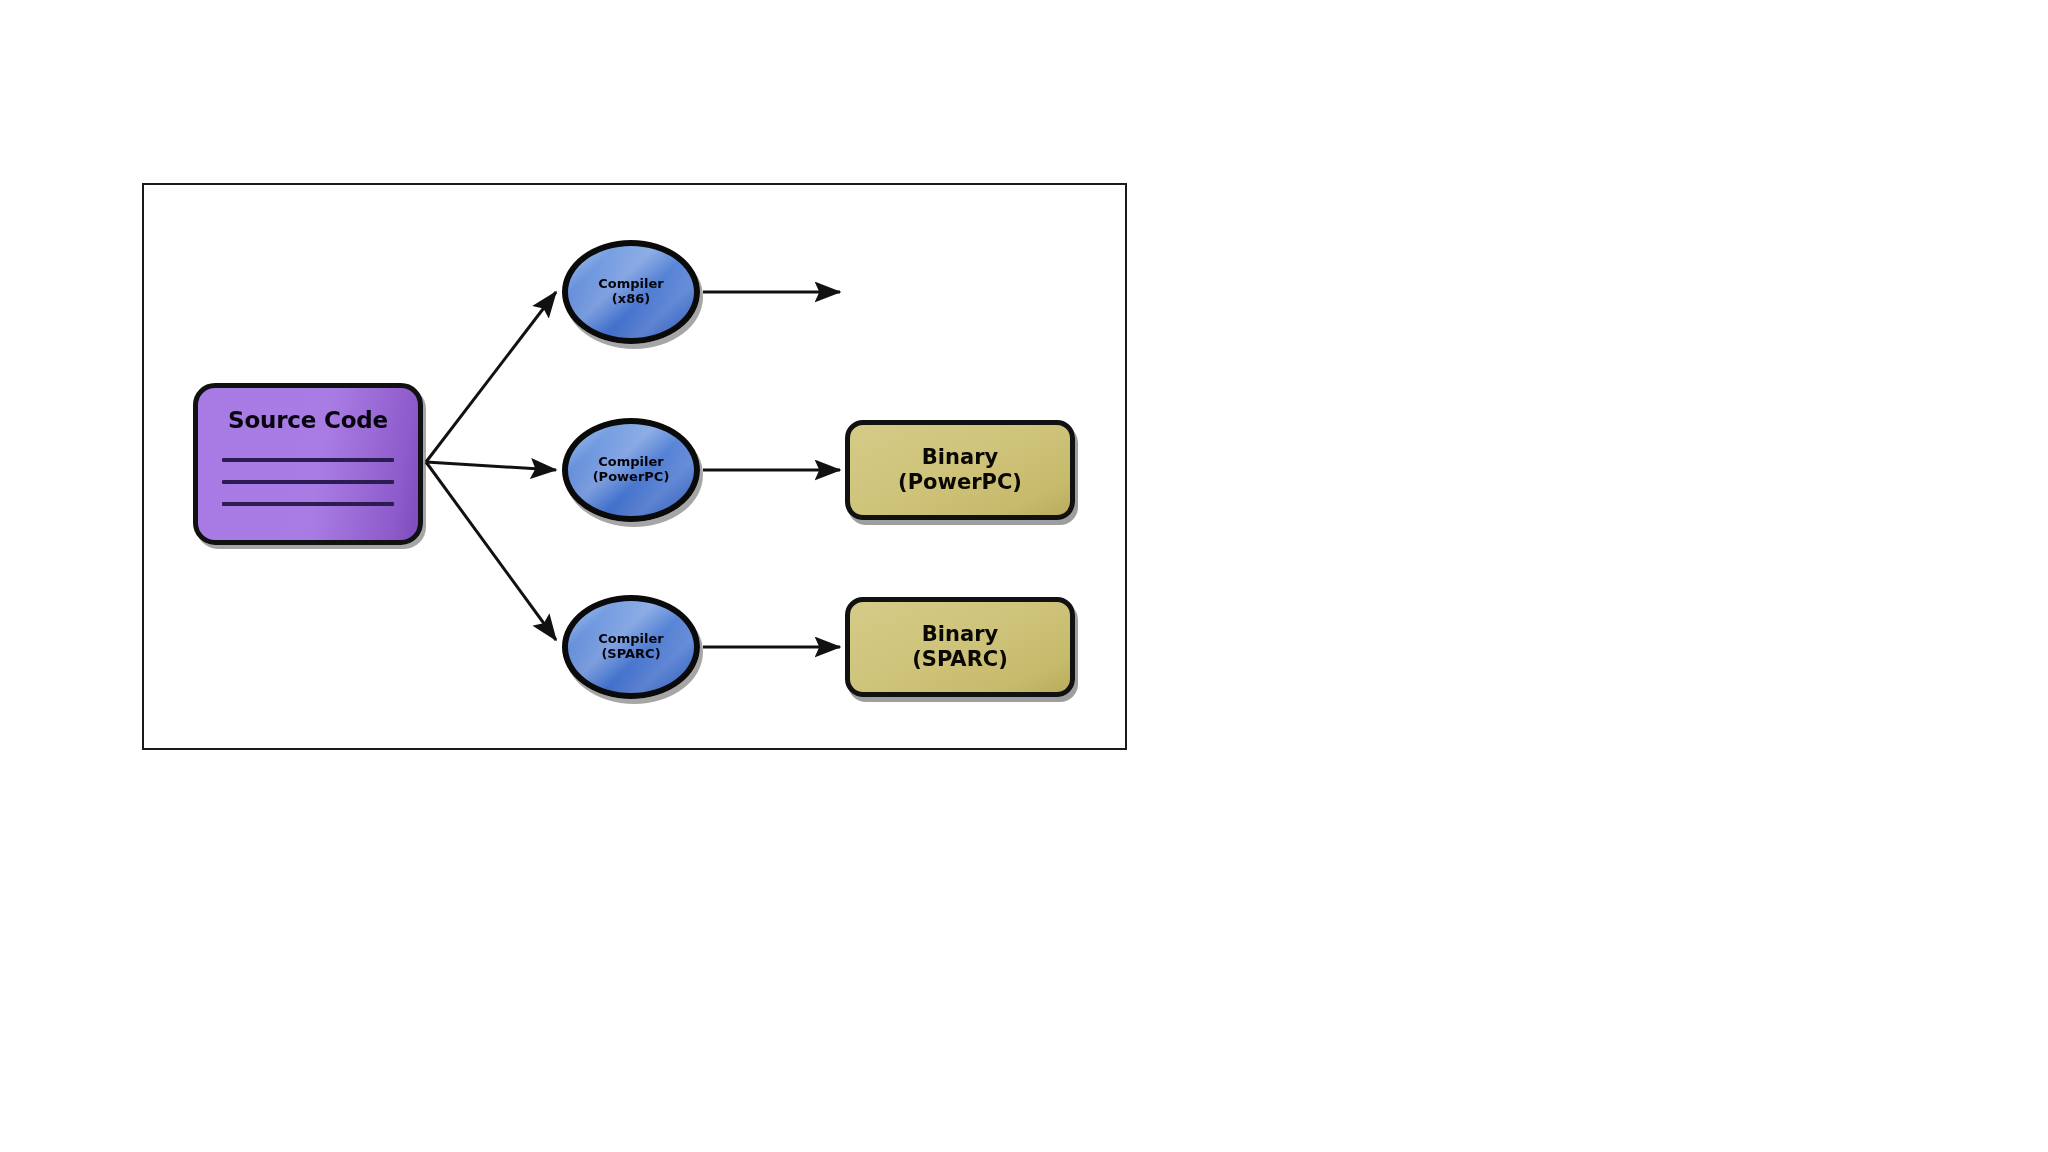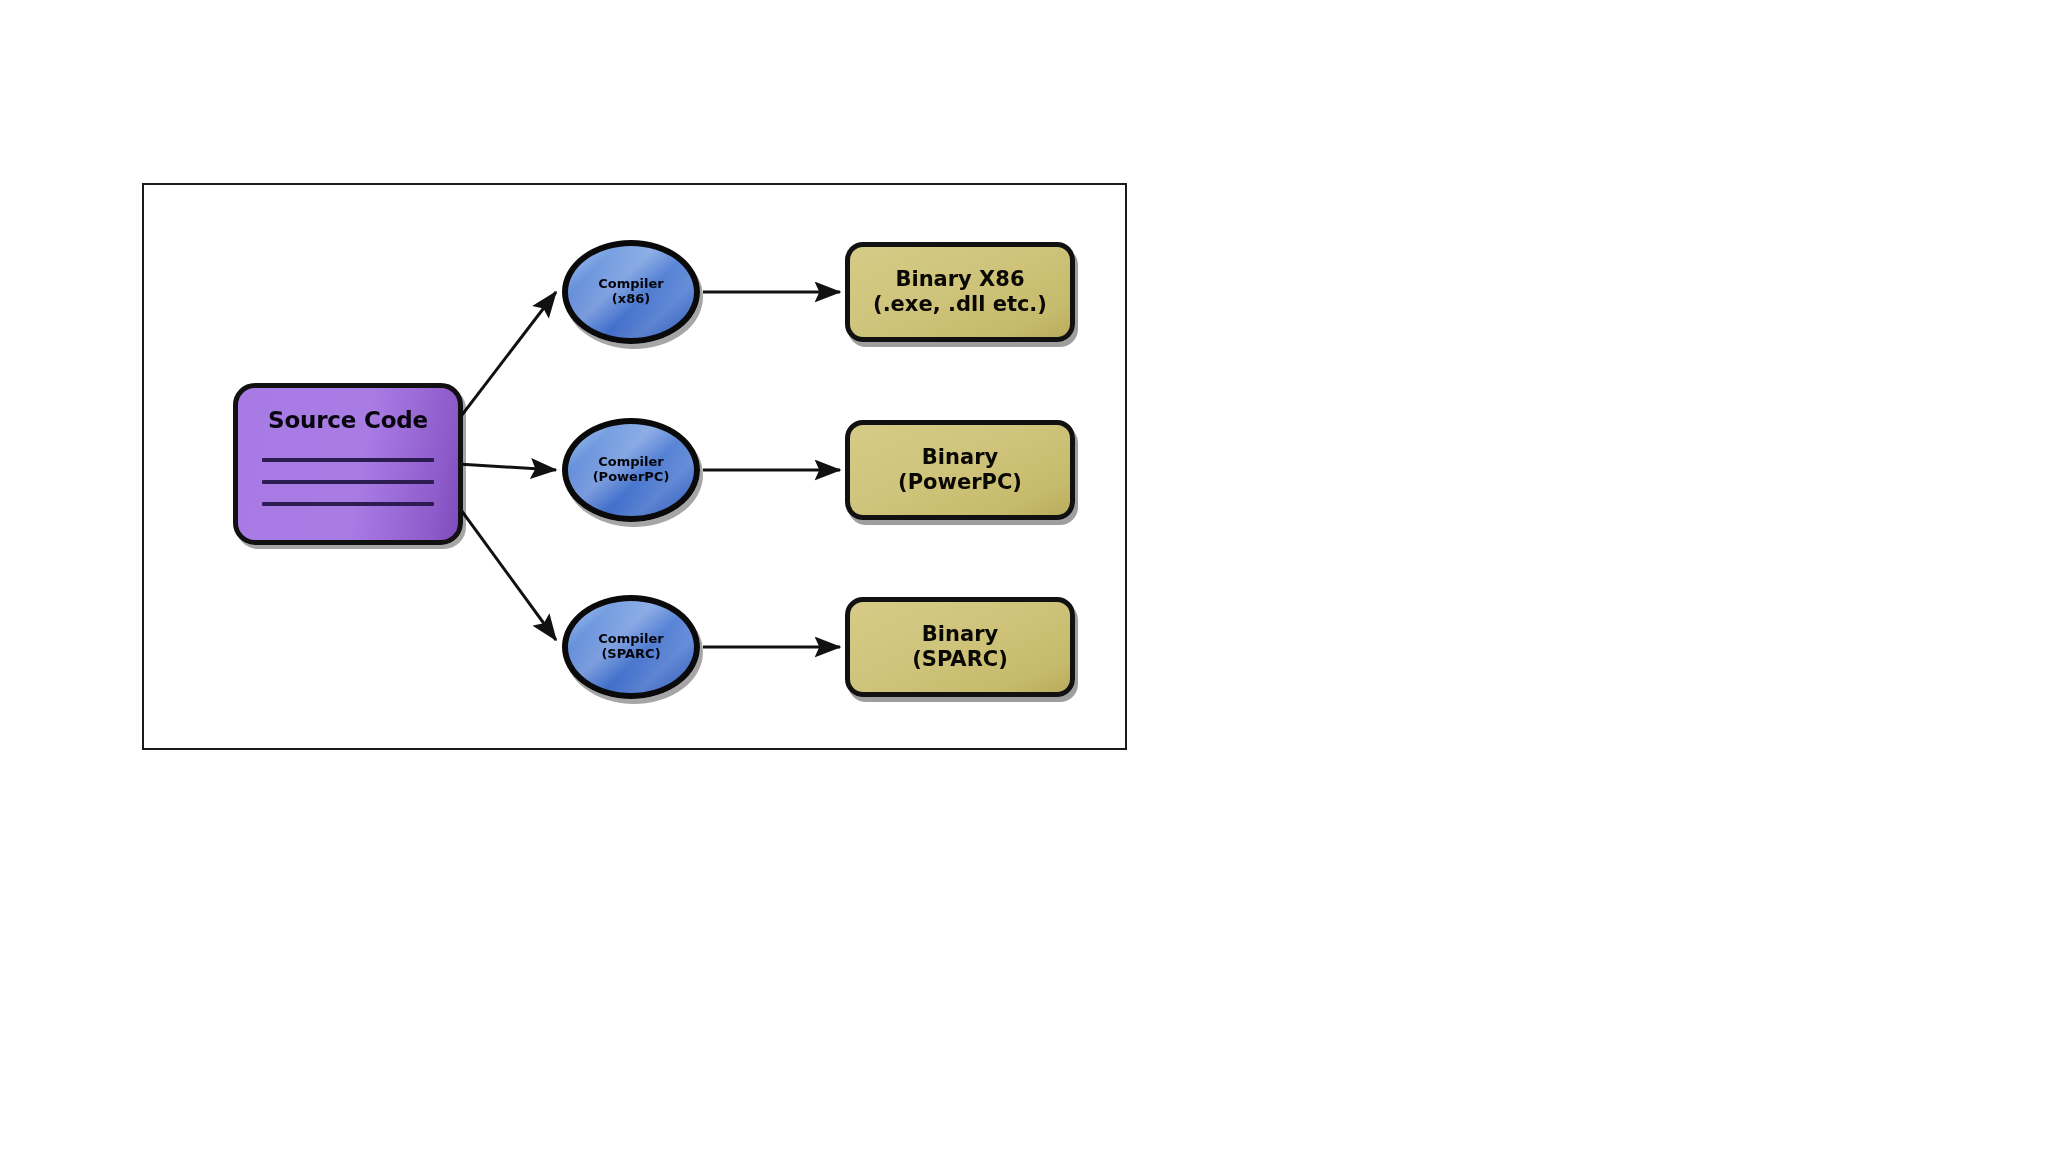--- a/index.html
+++ b/index.html
@@ -55,21 +55,20 @@
     height: 162px;
     box-sizing: border-box;
     border: 5px solid #111111;
     border-radius: 22px;
     background: linear-gradient(100deg, #a87ae4 0%, #a97ce4 55%, #8f5ccb 88%, #7e4bbd 100%);
     box-shadow: 3px 4px 0 rgba(0,0,0,0.35);
     display: flex;
     flex-direction: column;
     align-items: center;
     padding-top: 20px;
-    margin-left: 40px;
   }
   #source-code-node .node-title {
     font-size: 23px;
     font-weight: bold;
     color: #07060d;
     letter-spacing: -0.2px;
     line-height: 1.05;
     white-space: nowrap;
   }
   #source-code-node .code-lines {
@@ -191,24 +190,20 @@
   <div class="compiler-node" id="compiler-powerpc-node">
     <div class="node-line">Compiler</div>
     <div class="node-line">(PowerPC)</div>
   </div>
 
   <div class="compiler-node" id="compiler-sparc-node">
     <div class="node-line">Compiler</div>
     <div class="node-line">(SPARC)</div>
   </div>
 
-  <div class="binary-node" id="binary-x86-node">
-    <div class="node-line">Binary X86</div>
-    <div class="node-line">(.exe, .dll etc.)</div>
-  </div>
 
   <div class="binary-node" id="binary-powerpc-node">
     <div class="node-line">Binary</div>
     <div class="node-line">(PowerPC)</div>
   </div>
 
   <div class="binary-node" id="binary-sparc-node">
     <div class="node-line">Binary</div>
     <div class="node-line">(SPARC)</div>
   </div>

